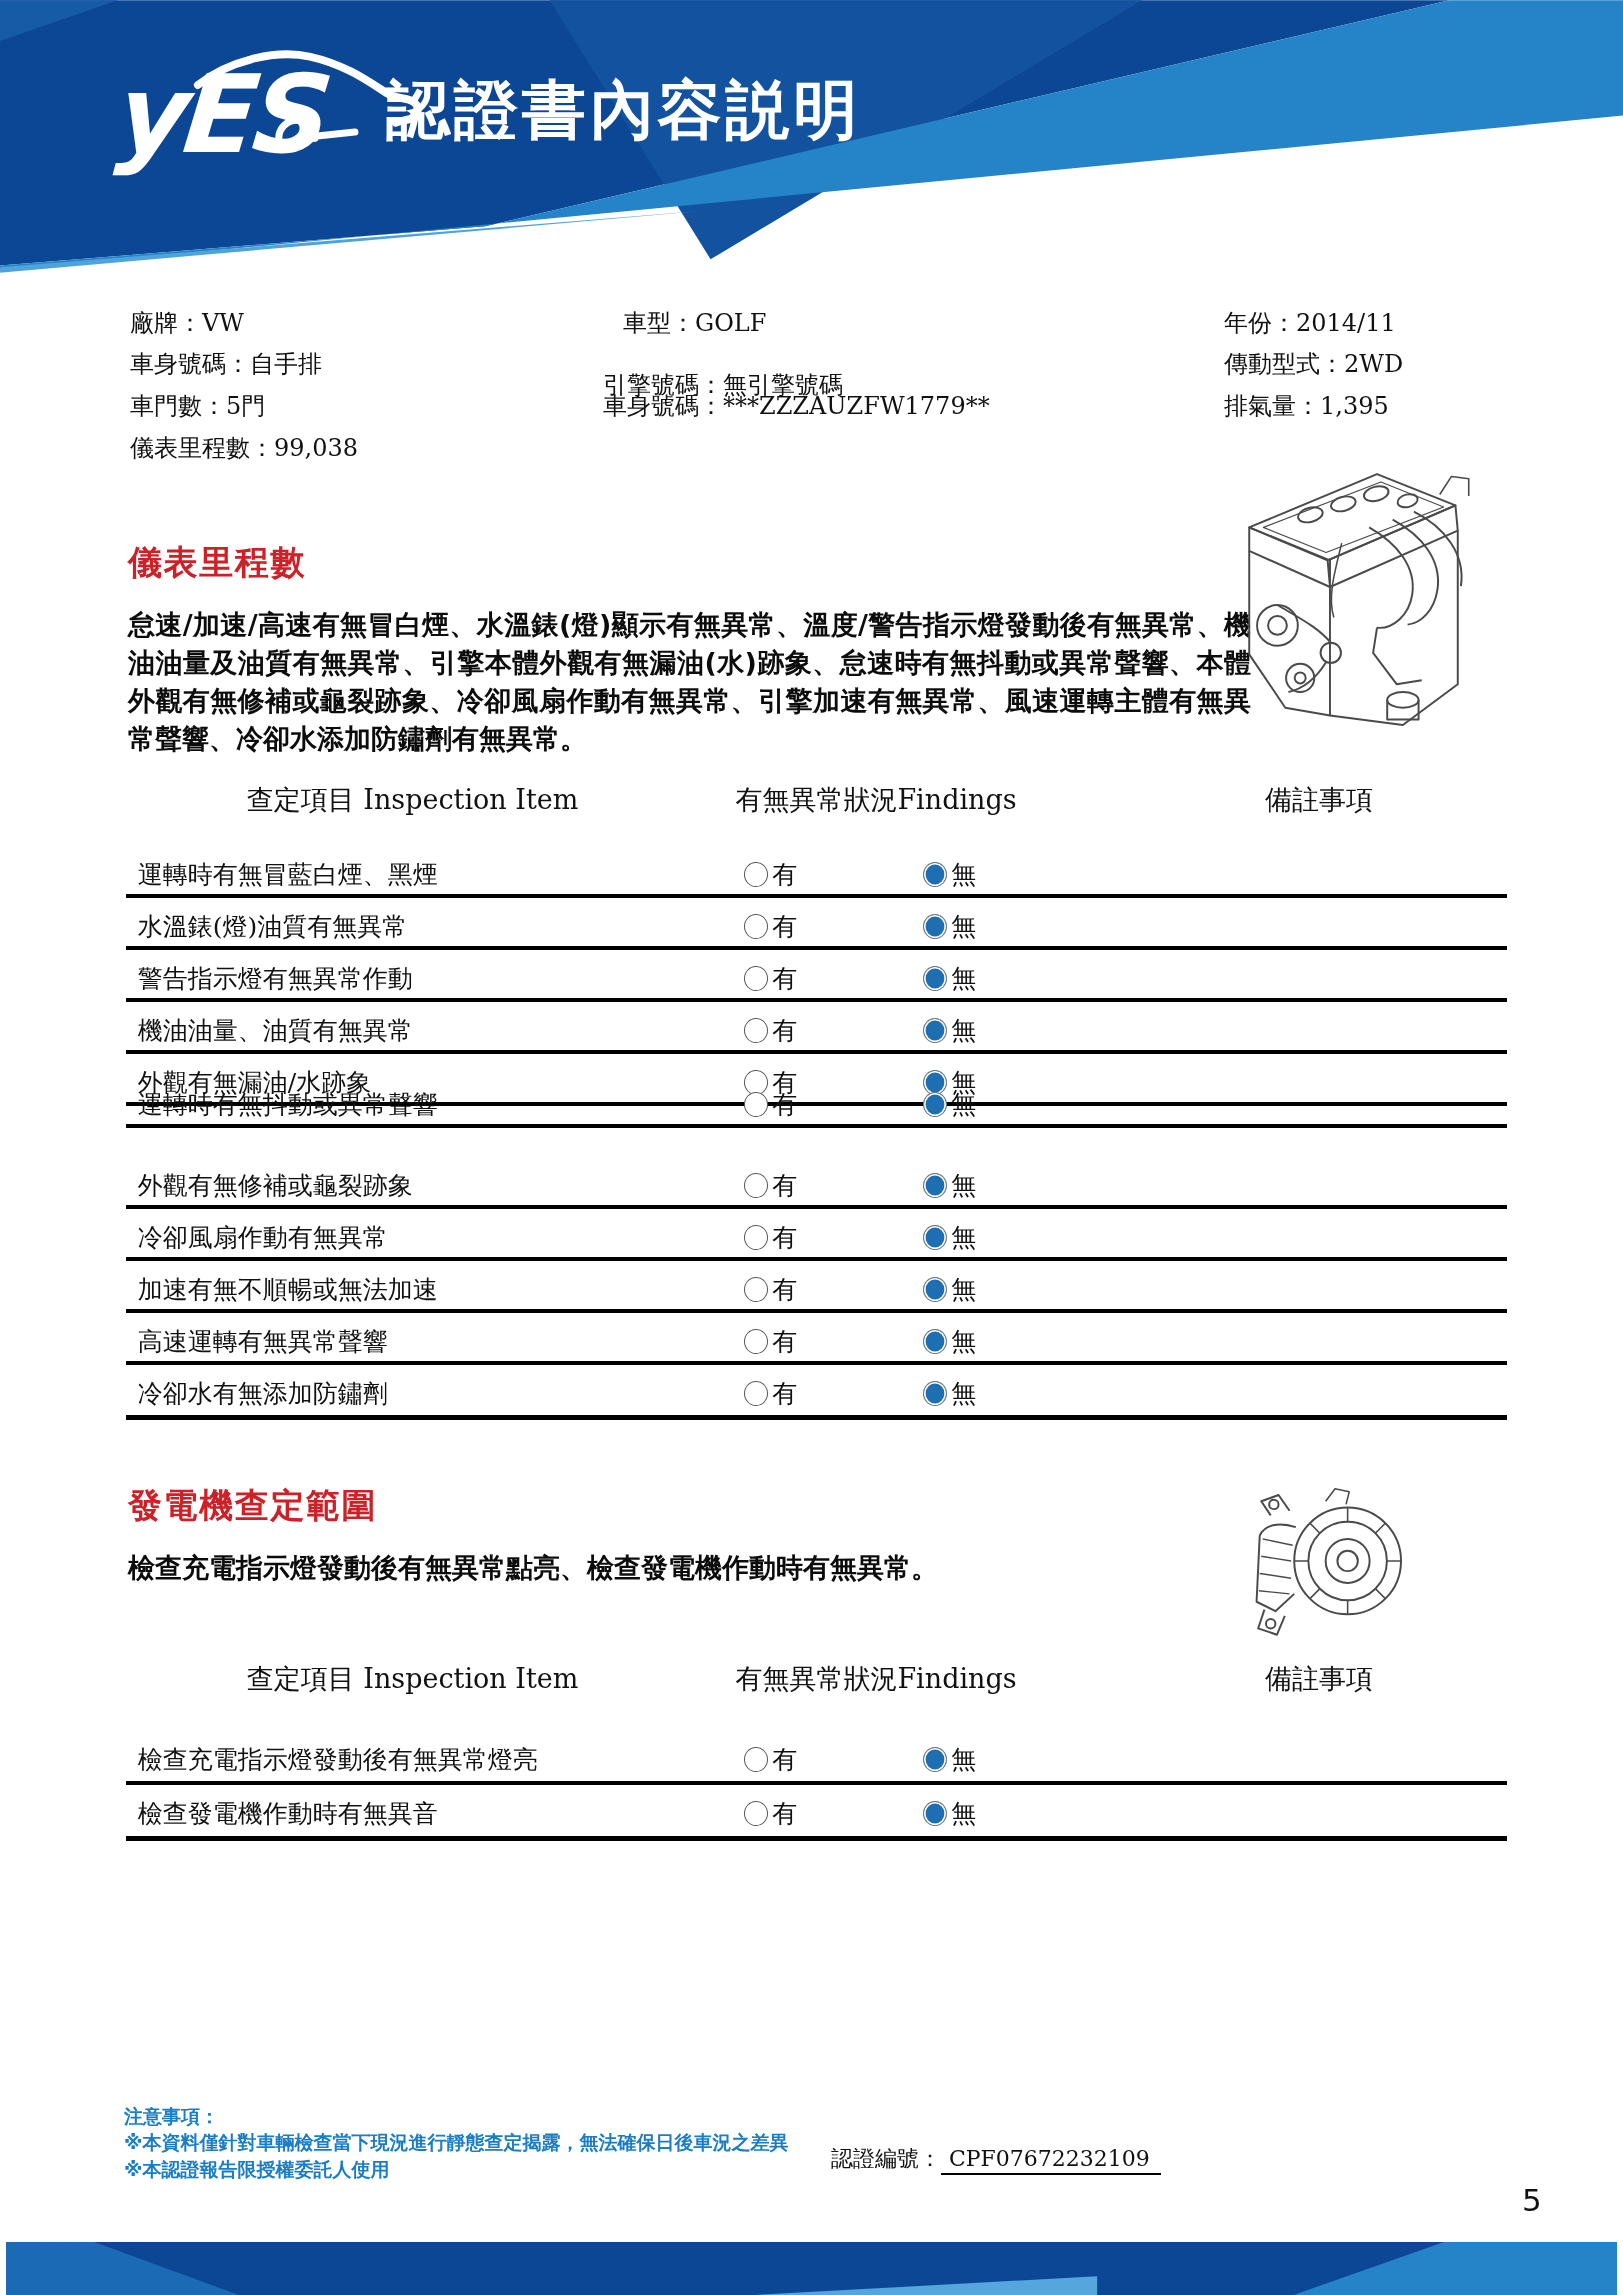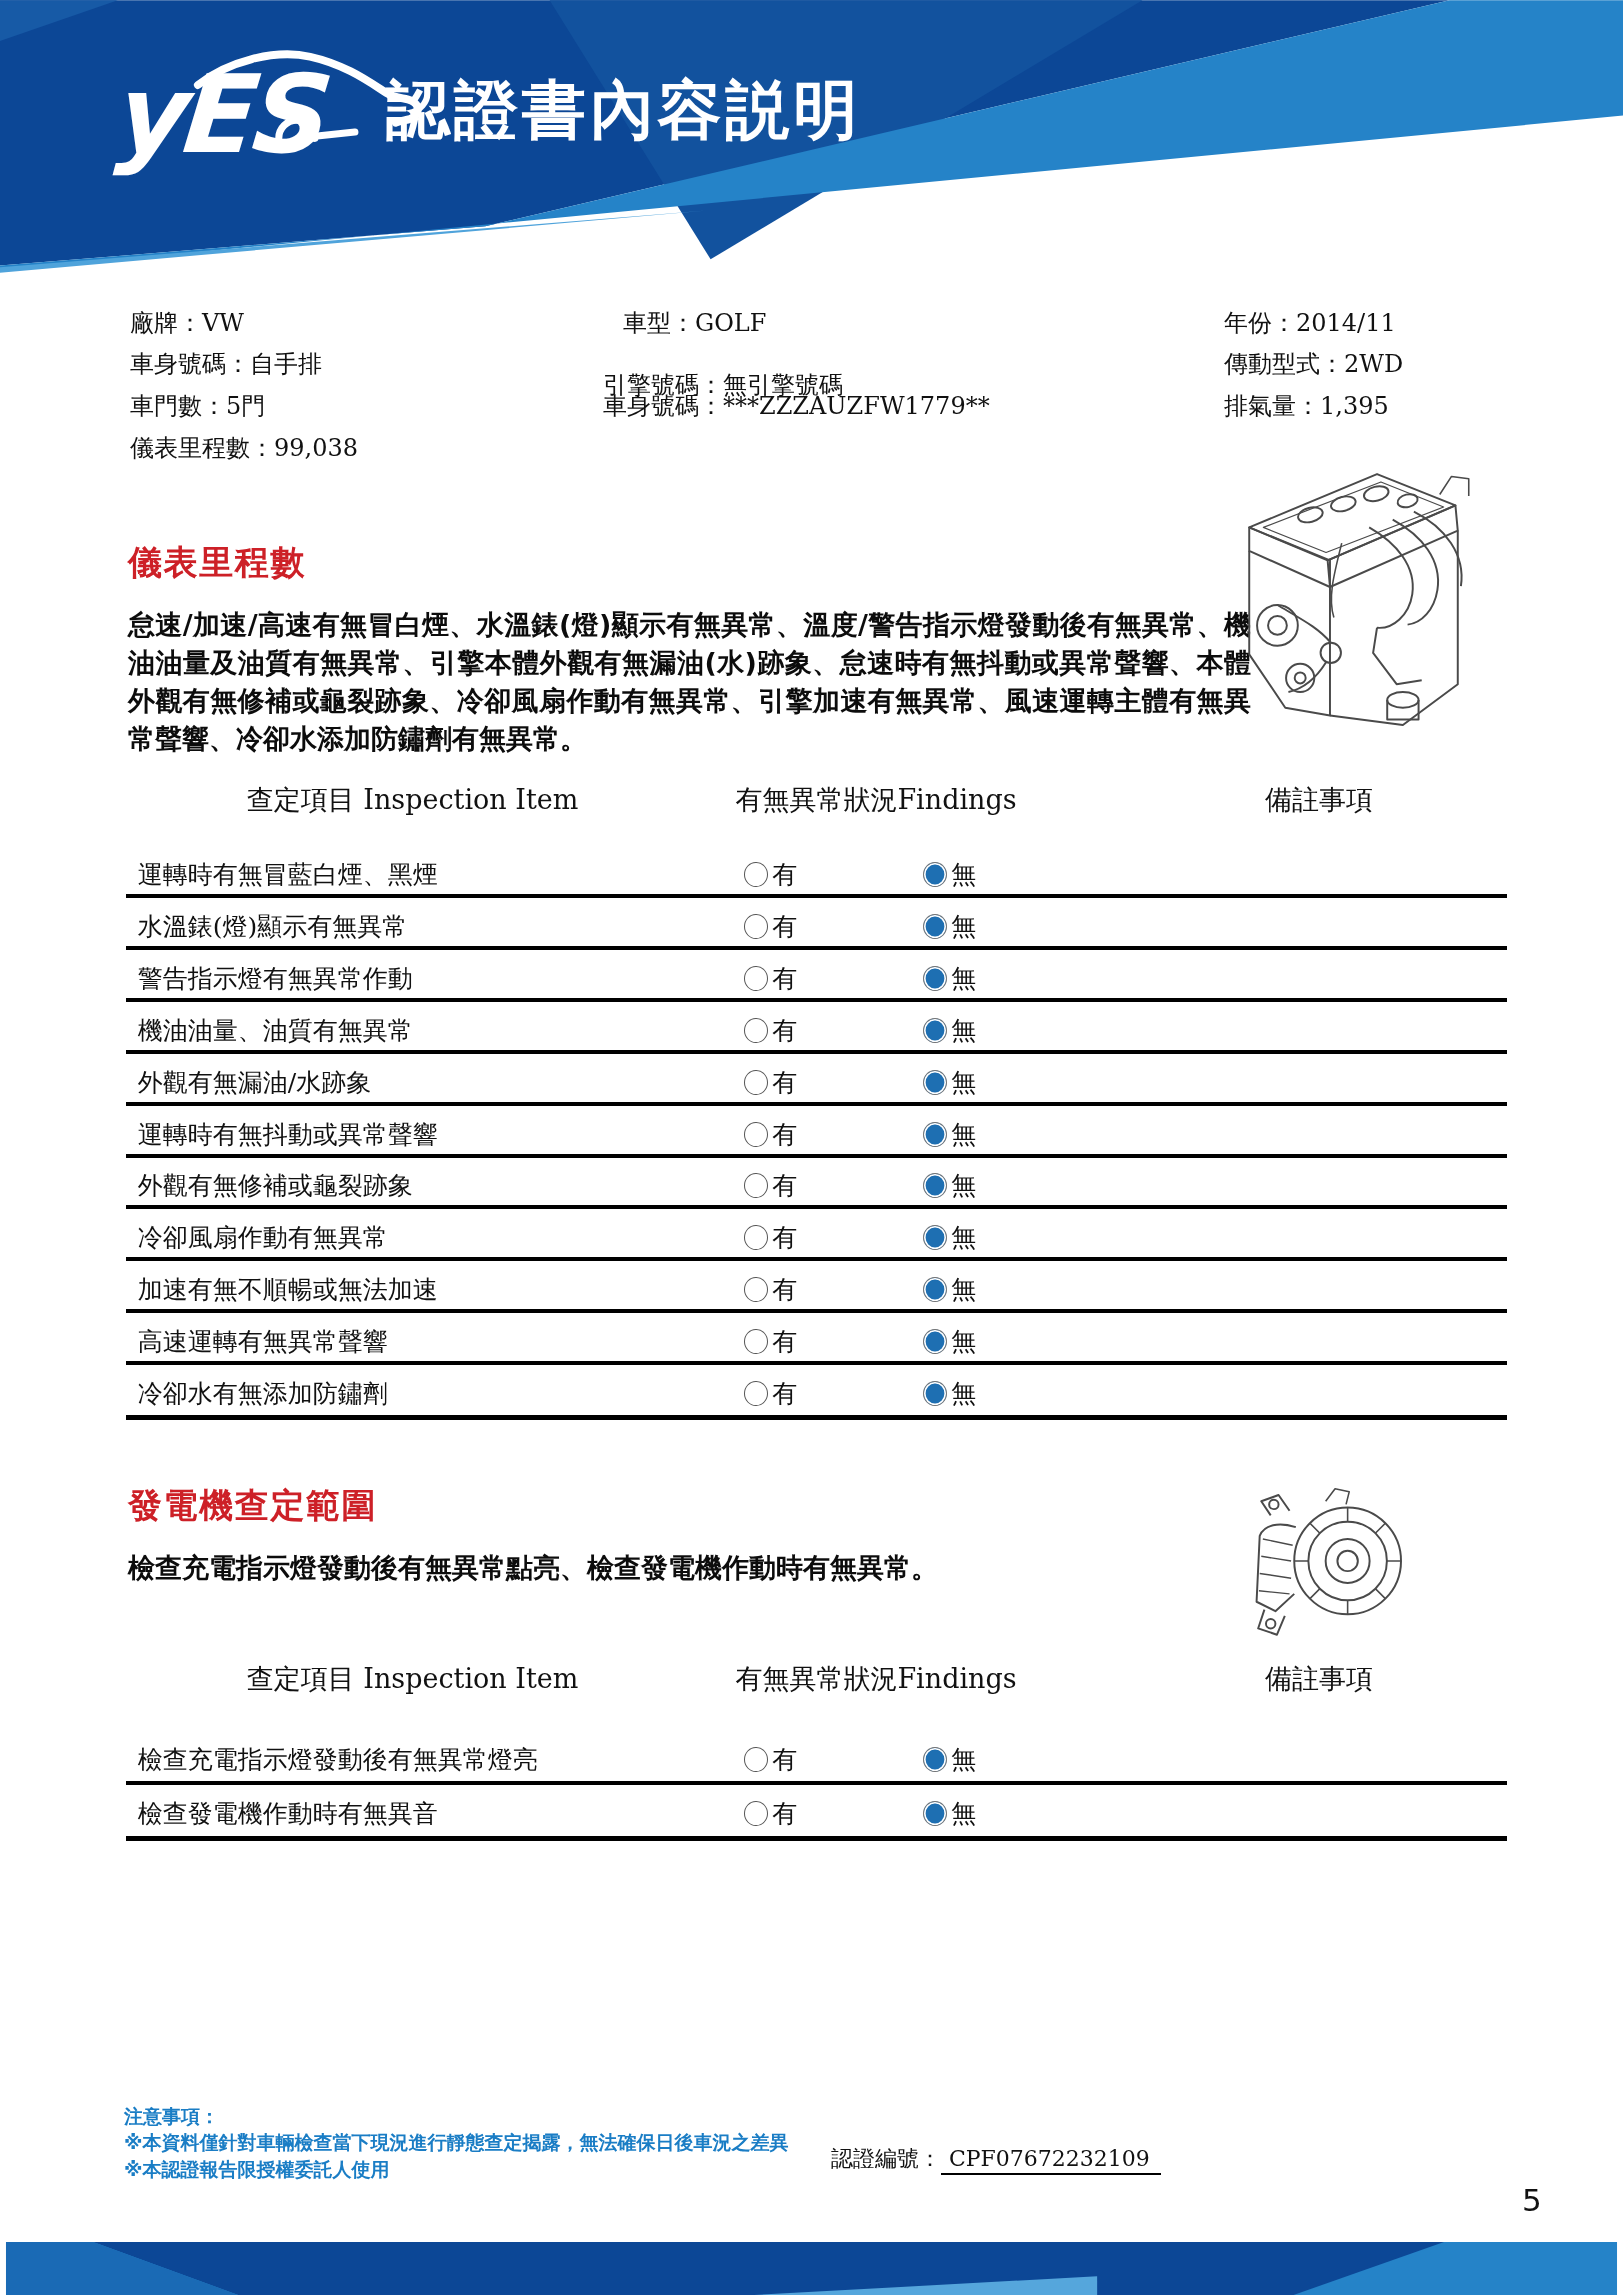--- a/index.html
+++ b/index.html
@@ -160,40 +160,40 @@
     <div class="thead-cell" style="left:1225px;top:784px;width:188px;">備註事項</div>
   </div>
 
   <div>
     <div class="trow" style="top:847px;height:47px;">
       <span class="item-label">運轉時有無冒藍白煙、黑煙</span>
       <span class="radio radio-yes"><span class="oval"></span><span class="rlabel">有</span></span>
       <span class="radio radio-no checked"><span class="oval"></span><span class="rlabel">無</span></span>
     </div>
     <div class="trow" style="top:899px;height:47px;">
-      <span class="item-label">水溫錶(燈)顯示有無異常</span>
+      <span class="item-label">水溫錶(燈)油質有無異常</span>
       <span class="radio radio-yes"><span class="oval"></span><span class="rlabel">有</span></span>
       <span class="radio radio-no checked"><span class="oval"></span><span class="rlabel">無</span></span>
     </div>
     <div class="trow" style="top:951px;height:47px;">
       <span class="item-label">警告指示燈有無異常作動</span>
       <span class="radio radio-yes"><span class="oval"></span><span class="rlabel">有</span></span>
       <span class="radio radio-no checked"><span class="oval"></span><span class="rlabel">無</span></span>
     </div>
     <div class="trow" style="top:1003px;height:47px;">
       <span class="item-label">機油油量、油質有無異常</span>
       <span class="radio radio-yes"><span class="oval"></span><span class="rlabel">有</span></span>
       <span class="radio radio-no checked"><span class="oval"></span><span class="rlabel">無</span></span>
     </div>
     <div class="trow" style="top:1055px;height:47px;">
       <span class="item-label">外觀有無漏油/水跡象</span>
       <span class="radio radio-yes"><span class="oval"></span><span class="rlabel">有</span></span>
       <span class="radio radio-no checked"><span class="oval"></span><span class="rlabel">無</span></span>
     </div>
-    <div class="trow" style="top:1107px;height:47px;text-align:center;">
+    <div class="trow" style="top:1077px;height:47px;text-align:center;">
       <span class="item-label">運轉時有無抖動或異常聲響</span>
       <span class="radio radio-yes"><span class="oval"></span><span class="rlabel">有</span></span>
       <span class="radio radio-no checked"><span class="oval"></span><span class="rlabel">無</span></span>
     </div>
     <div class="trow" style="top:1158px;height:47px;">
       <span class="item-label">外觀有無修補或龜裂跡象</span>
       <span class="radio radio-yes"><span class="oval"></span><span class="rlabel">有</span></span>
       <span class="radio radio-no checked"><span class="oval"></span><span class="rlabel">無</span></span>
     </div>
     <div class="trow" style="top:1210px;height:47px;">

